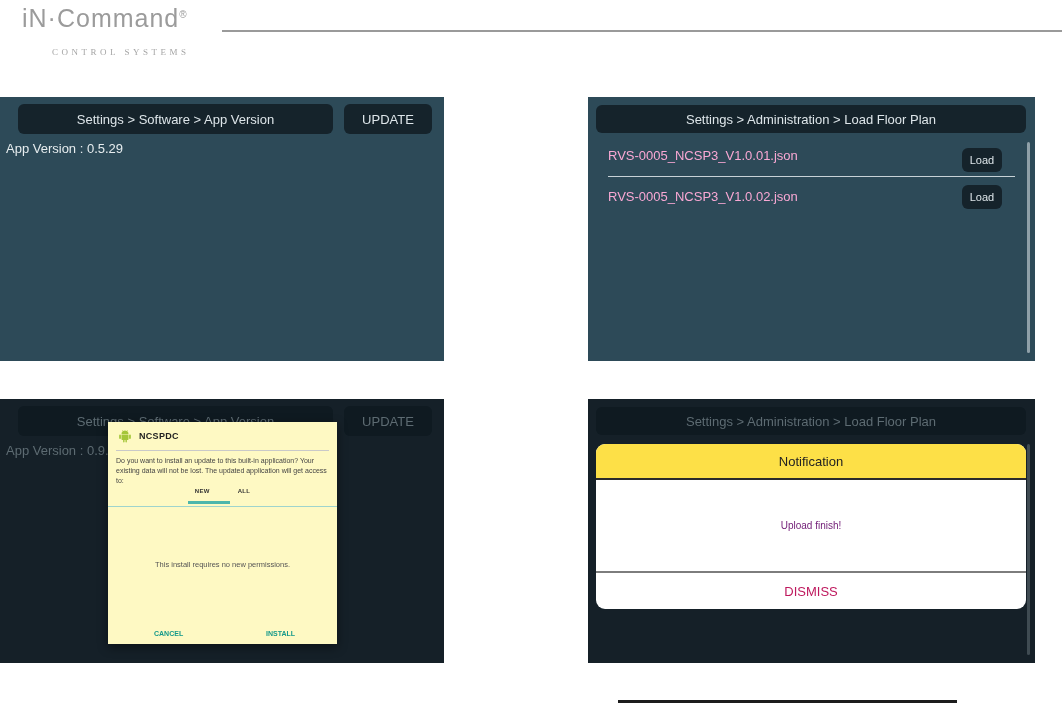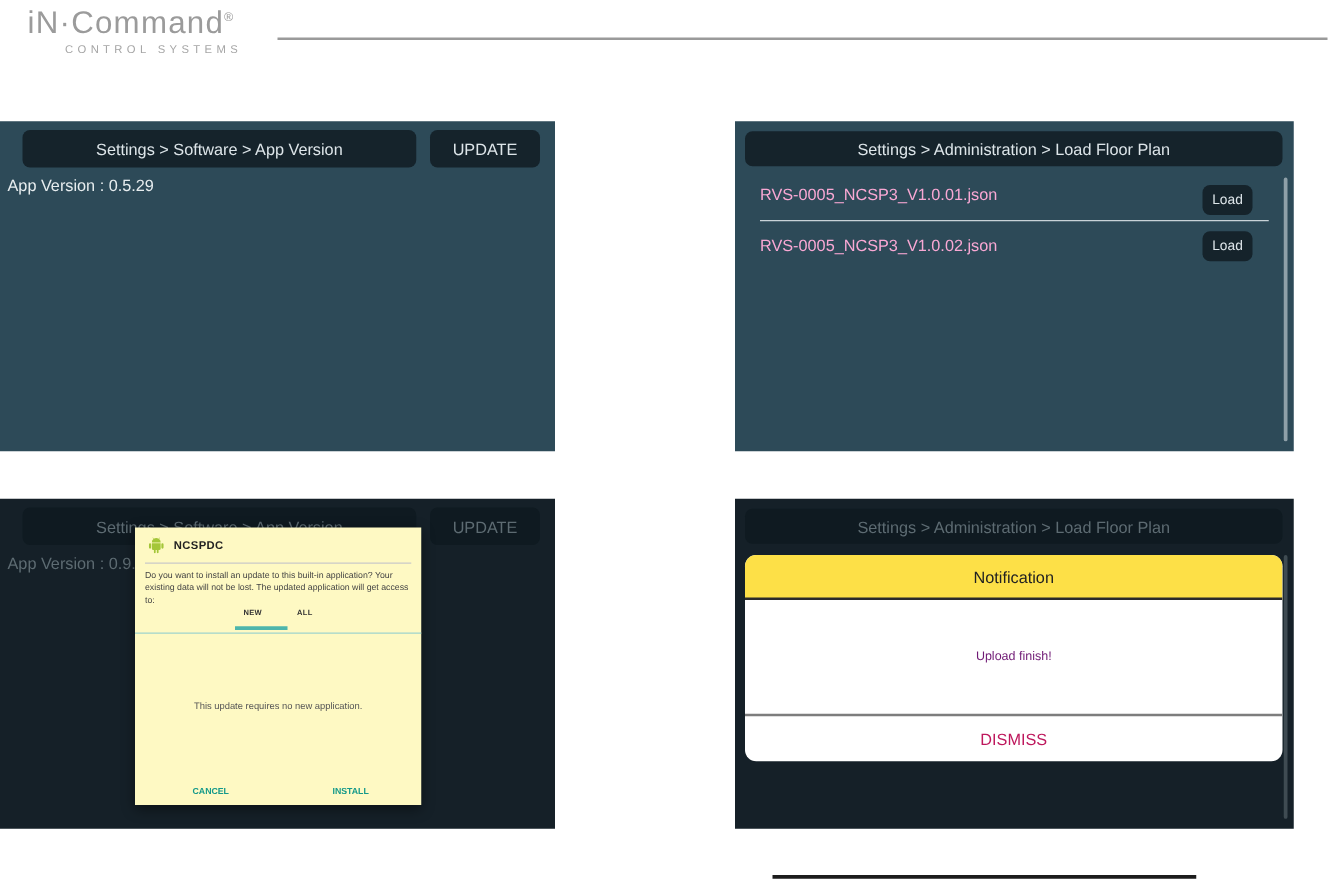--- a/index.html
+++ b/index.html
@@ -3,21 +3,21 @@
 <meta charset="utf-8">
 <style>
   * { margin:0; padding:0; box-sizing:border-box; }
   html,body { width:1062px; height:711px; background:#ffffff; font-family:"Liberation Sans", sans-serif; overflow:hidden; }
   .abs { position:absolute; }
 
   
   #logo { left:22px; top:4px; width:200px; color:#9b9b9b; }
   #logo .brand { font-size:25px; letter-spacing:1px; color:#9b9b9b; }
   #logo .reg { font-size:10px; vertical-align:9px; }
-  #logo .tagline { display:block; font-size:9px; letter-spacing:3.5px; color:#a5a5a5; margin:1px 0 0 30px; }
+  #logo .tagline { display:block; font-size:9px; letter-spacing:3.5px; color:#a5a5a5; margin:14px 0 0 30px;font-family:Liberation Serif, serif; }
   #top-rule { left:222px; top:30px; width:840px; height:2px; background:#9a9a9a; }
   #bottom-rule { left:618px; top:700px; width:339px; height:3px; background:#1c1c1c; }
 
   
   .panel { width:444px; height:264px; background:#2d4a58; overflow:hidden;padding-left:16px; }
   .panel.right { width:447px;text-align:right; }
   .panel.dim { background:#152028; }
   .crumb { position:absolute; left:18px; top:7px; width:315px; height:30px; background:#15232b;
            border-radius:6px; color:#dde5e9; font-size:13px; display:flex; align-items:center; justify-content:center; }
   .crumb.wide { left:8px; width:430px; height:28px; top:8px; }
@@ -112,21 +112,21 @@
       <span class="d-title">NCSPDC</span>
     </div>
     <div class="d-div"></div>
     <div class="d-msg">Do you want to install an update to this built-in application? Your existing data will not be lost. The updated application will get access to:</div>
     <div class="d-tabs">
       <span class="d-tab">NEW</span>
       <span class="d-tab">ALL</span>
     </div>
     <div class="d-tab-underline"></div>
     <div class="d-tabs-rule"></div>
-    <div class="d-perm">This update requires no new application.</div>
+    <div class="d-perm">This install requires no new permissions.</div>
     <div class="d-actions">
       <span class="d-cancel">CANCEL</span>
       <span class="d-install">INSTALL</span>
     </div>
   </div>
 </div>
 
 <div class="abs panel right dim" id="panel-d">
   <div class="crumb wide">Settings &gt; Administration &gt; Load Floor Plan</div>
   <div class="scrollbar"></div>

